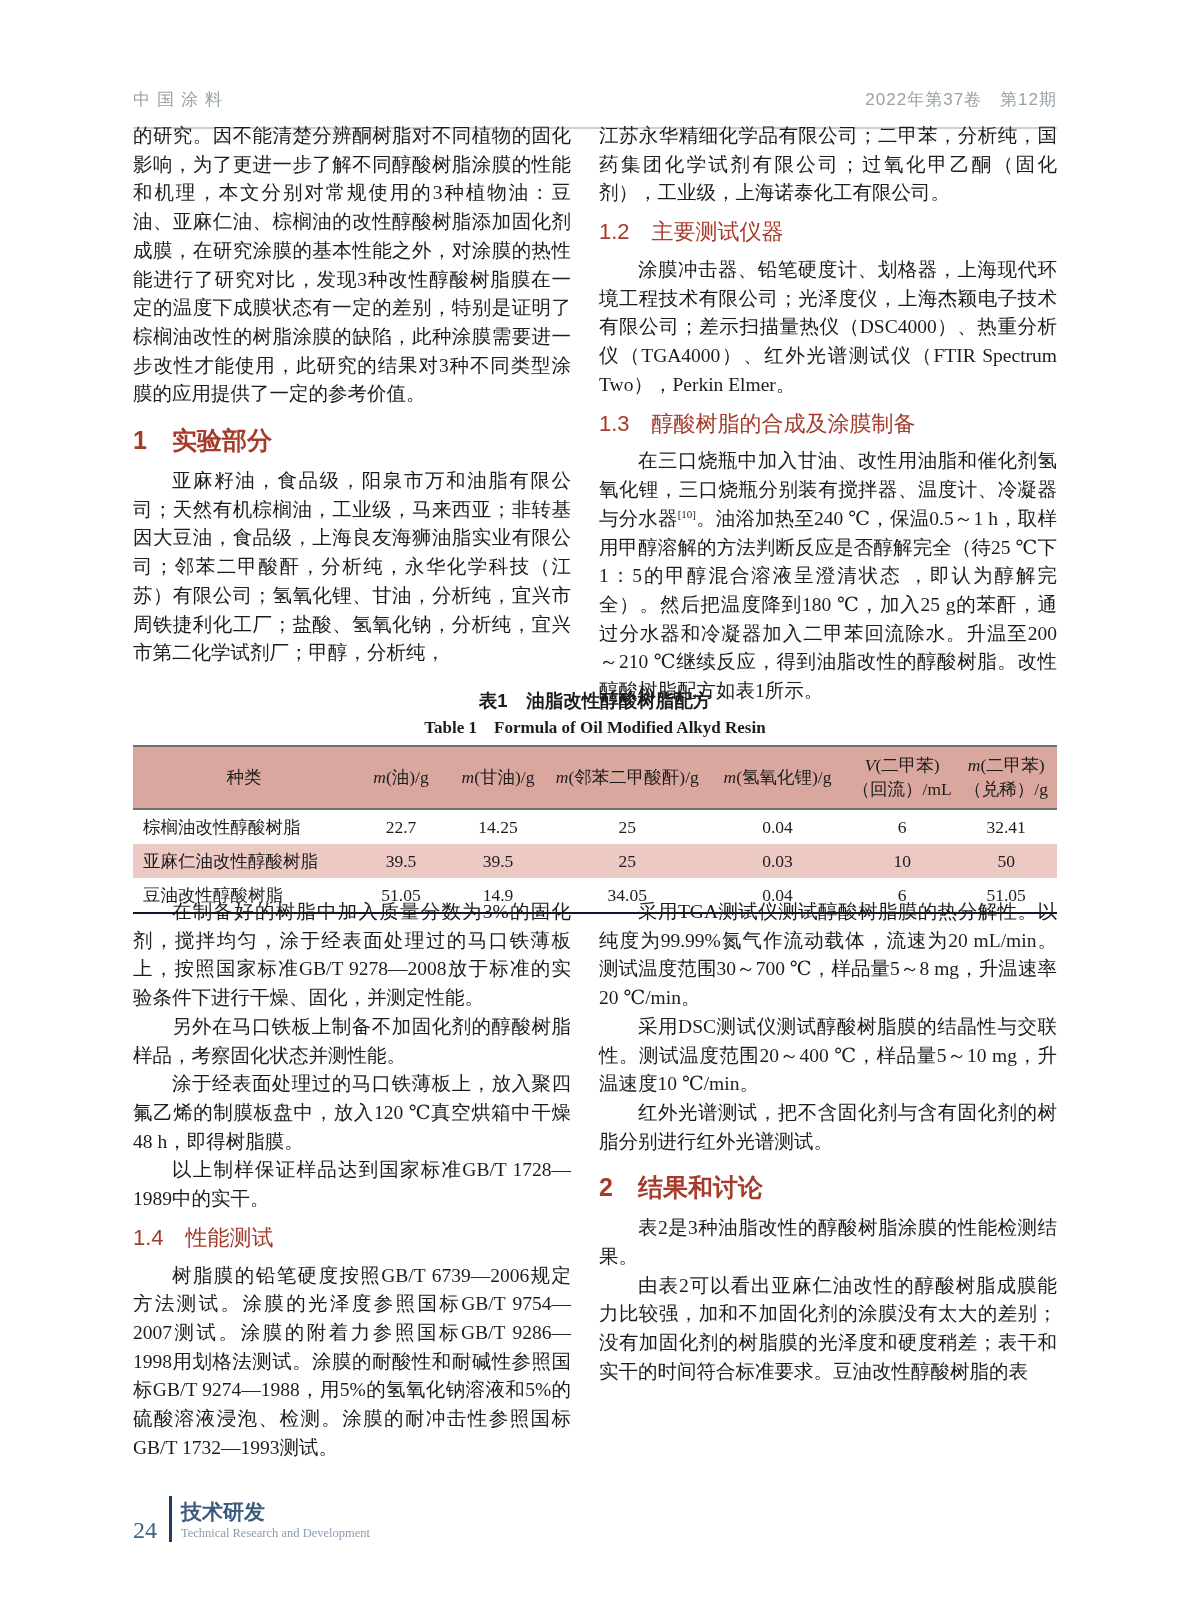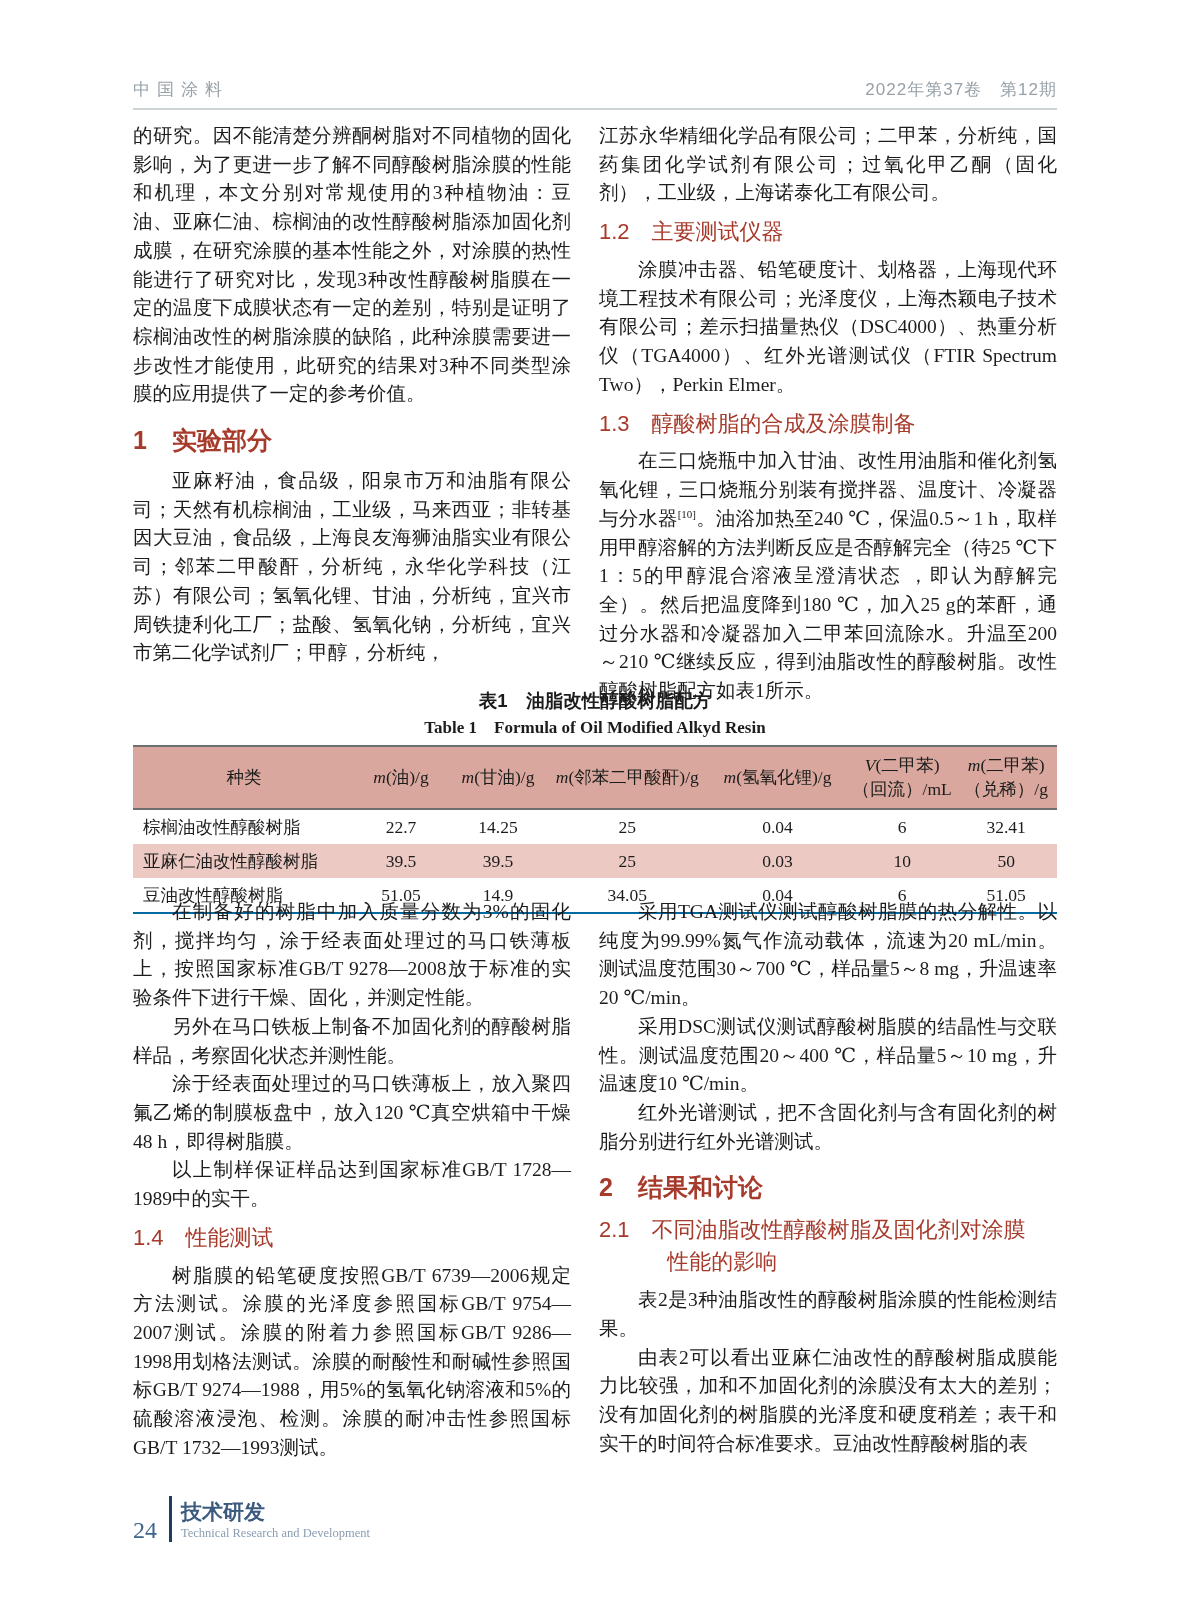--- a/index.html
+++ b/index.html
@@ -5,24 +5,24 @@
   html,body{margin:0;padding:0;}
   body{
     width:1187px;height:1600px;
     background:#ffffff;
     position:relative;
     font-family:"Liberation Serif","DejaVu Serif",serif;
     color:#1c1c1c;
     overflow:hidden;
   }
   .page-header{
-    position:absolute;left:133px;right:130px;top:78px;
+    position:absolute;left:133px;right:130px;top:88px;
     display:flex;justify-content:space-between;align-items:flex-end;
     border-bottom:2px solid #ccd3d7;
-    padding-bottom:7px;
+    padding-bottom:16px;
     color:#97a1a8;
     font-family:"Liberation Sans","DejaVu Sans",sans-serif;
     font-size:17px;
   }
   .journal-name{letter-spacing:7px;}
   .issue-info{letter-spacing:1px;}
 
   .col-row{position:absolute;left:133px;width:924px;display:flex;gap:28px;}
   .row-top{top:122px;}
   .row-bottom{top:898px;justify-content:center;}
@@ -70,21 +70,21 @@
     text-align:center;
     font-weight:bold;
     font-size:17px;
     margin:0 0 6px 0;
   }
   table.formula{
     width:100%;
     border-collapse:collapse;
     font-size:17.5px;
     border-top:2px solid #6f6f6f;
-    border-bottom:2px solid #0369a1;
+    border-bottom:2px solid #0f172a;
   }
   table.formula thead tr{
     background:#d9a79d;
     border-bottom:2px solid #6f6f6f;
   }
   table.formula th{
     font-weight:normal;
     text-align:center;
     vertical-align:middle;
     padding:7px 2px;
@@ -207,21 +207,20 @@
     <p class="body-p indent">涂于经表面处理过的马口铁薄板上，放入聚四氟乙烯的制膜板盘中，放入120 ℃真空烘箱中干燥48 h，即得树脂膜。</p>
     <p class="body-p indent">以上制样保证样品达到国家标准GB/T 1728—1989中的实干。</p>
     <div class="sec-h2">1.4　性能测试</div>
     <p class="body-p indent">树脂膜的铅笔硬度按照GB/T 6739—2006规定方法测试。涂膜的光泽度参照国标GB/T 9754—2007测试。涂膜的附着力参照国标GB/T 9286—1998用划格法测试。涂膜的耐酸性和耐碱性参照国标GB/T 9274—1988，用5%的氢氧化钠溶液和5%的硫酸溶液浸泡、检测。涂膜的耐冲击性参照国标GB/T 1732—1993测试。</p>
   </div>
   <div class="col-right">
     <p class="body-p indent">采用TGA测试仪测试醇酸树脂膜的热分解性。以纯度为99.99%氮气作流动载体，流速为20 mL/min。测试温度范围30～700 ℃，样品量5～8 mg，升温速率20 ℃/min。</p>
     <p class="body-p indent">采用DSC测试仪测试醇酸树脂膜的结晶性与交联性。测试温度范围20～400 ℃，样品量5～10 mg，升温速度10 ℃/min。</p>
     <p class="body-p indent">红外光谱测试，把不含固化剂与含有固化剂的树脂分别进行红外光谱测试。</p>
     <div class="sec-h1">2　结果和讨论</div>
-    <div class="sec-h2 hang">2.1　不同油脂改性醇酸树脂及固化剂对涂膜性能的影响</div>
     <p class="body-p indent">表2是3种油脂改性的醇酸树脂涂膜的性能检测结果。</p>
     <p class="body-p indent">由表2可以看出亚麻仁油改性的醇酸树脂成膜能力比较强，加和不加固化剂的涂膜没有太大的差别；没有加固化剂的树脂膜的光泽度和硬度稍差；表干和实干的时间符合标准要求。豆油改性醇酸树脂的表</p>
   </div>
 </div>
 
 <div class="page-footer">
   <span class="page-num">24</span>
   <span class="footer-bar"></span>
   <span class="footer-titles">
     <span class="footer-cn">技术研发</span>

